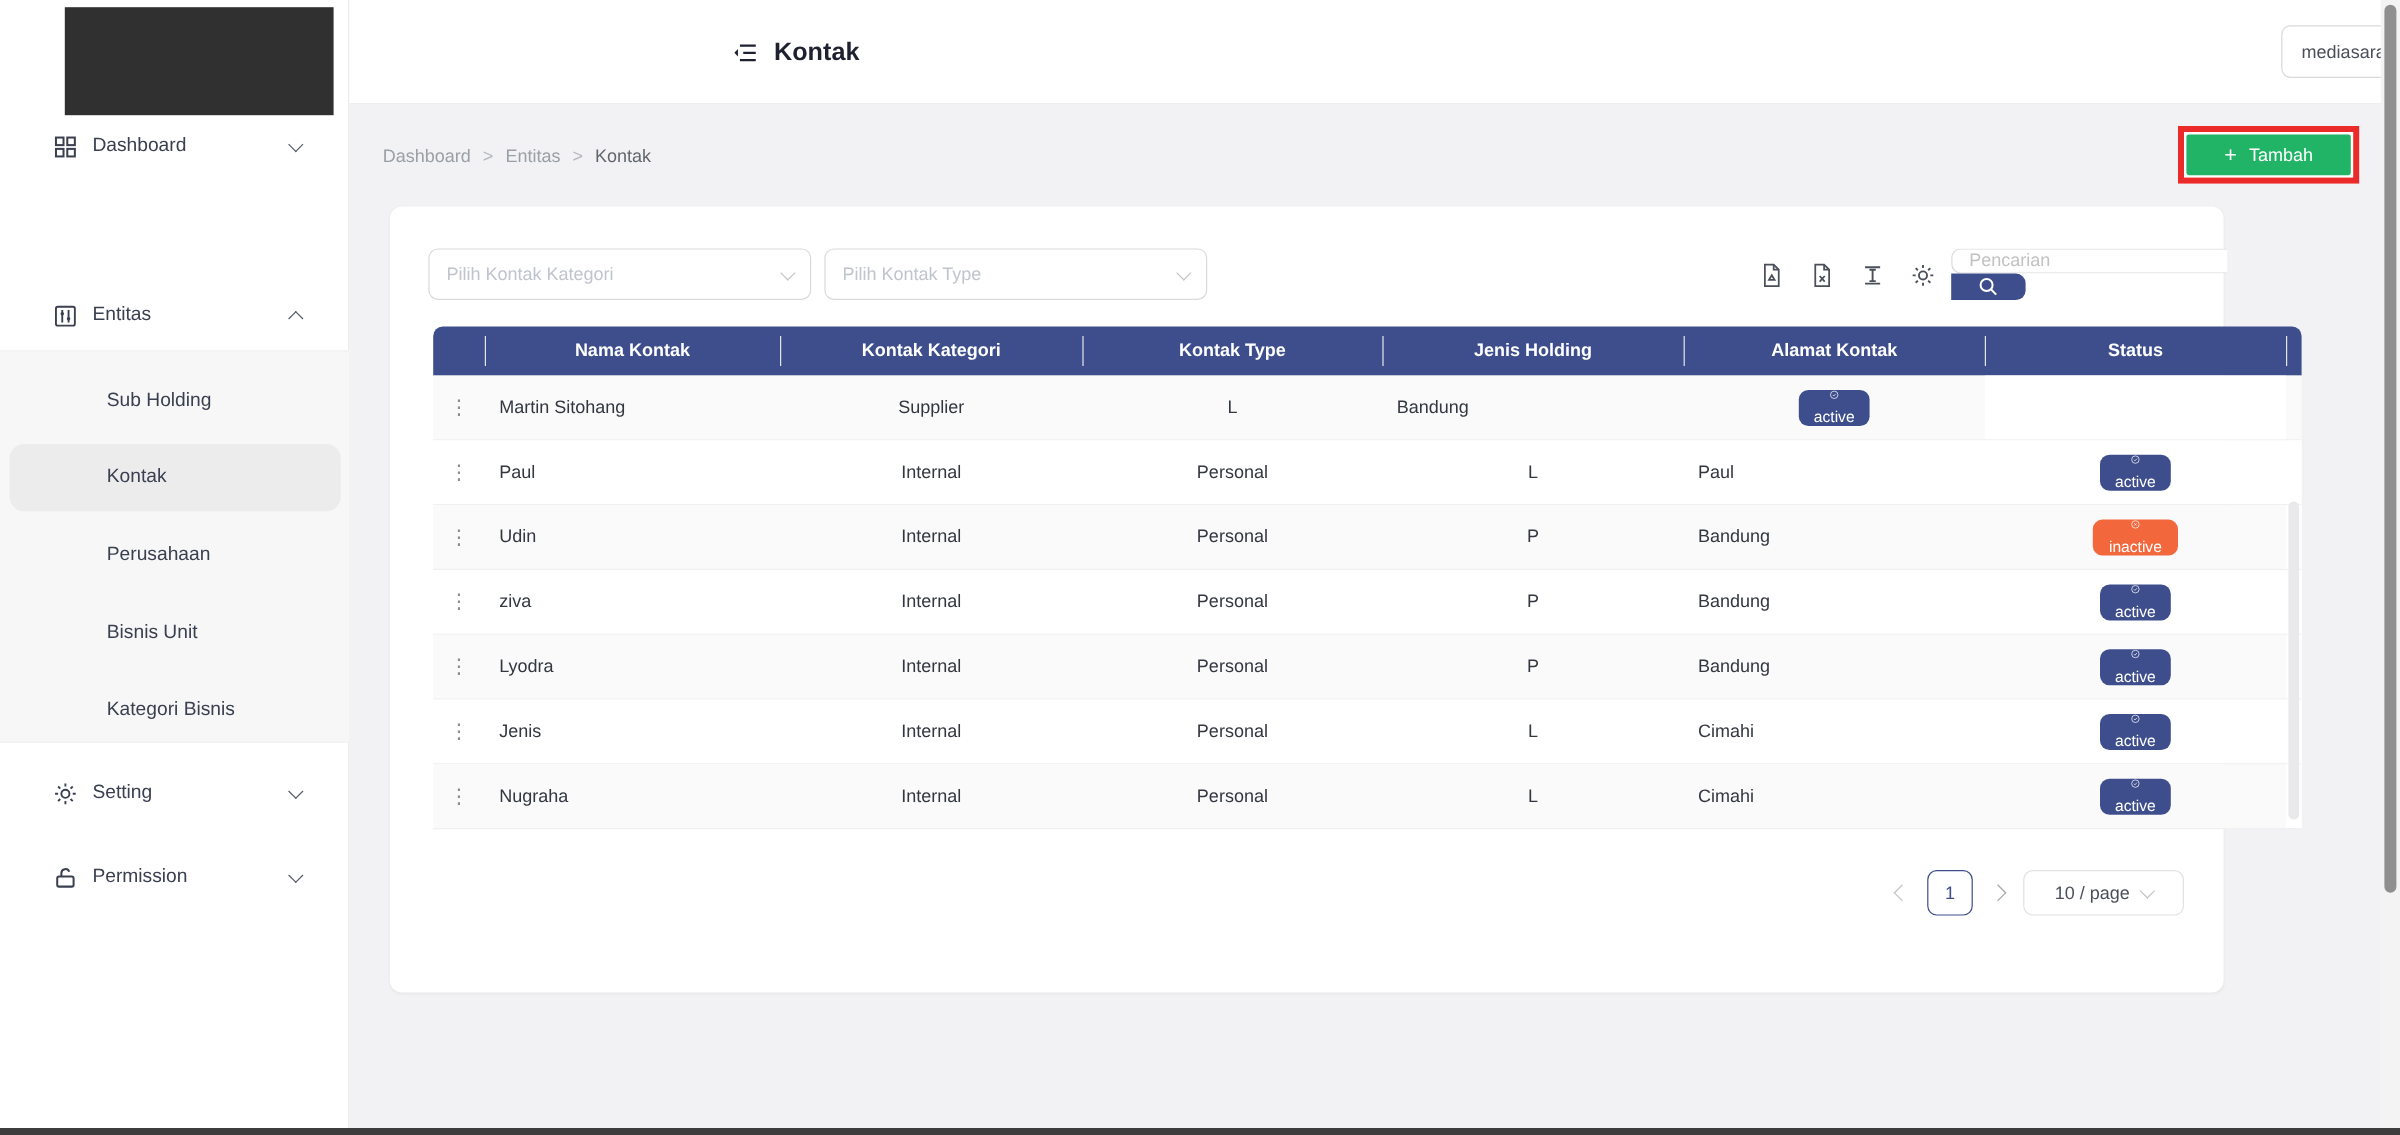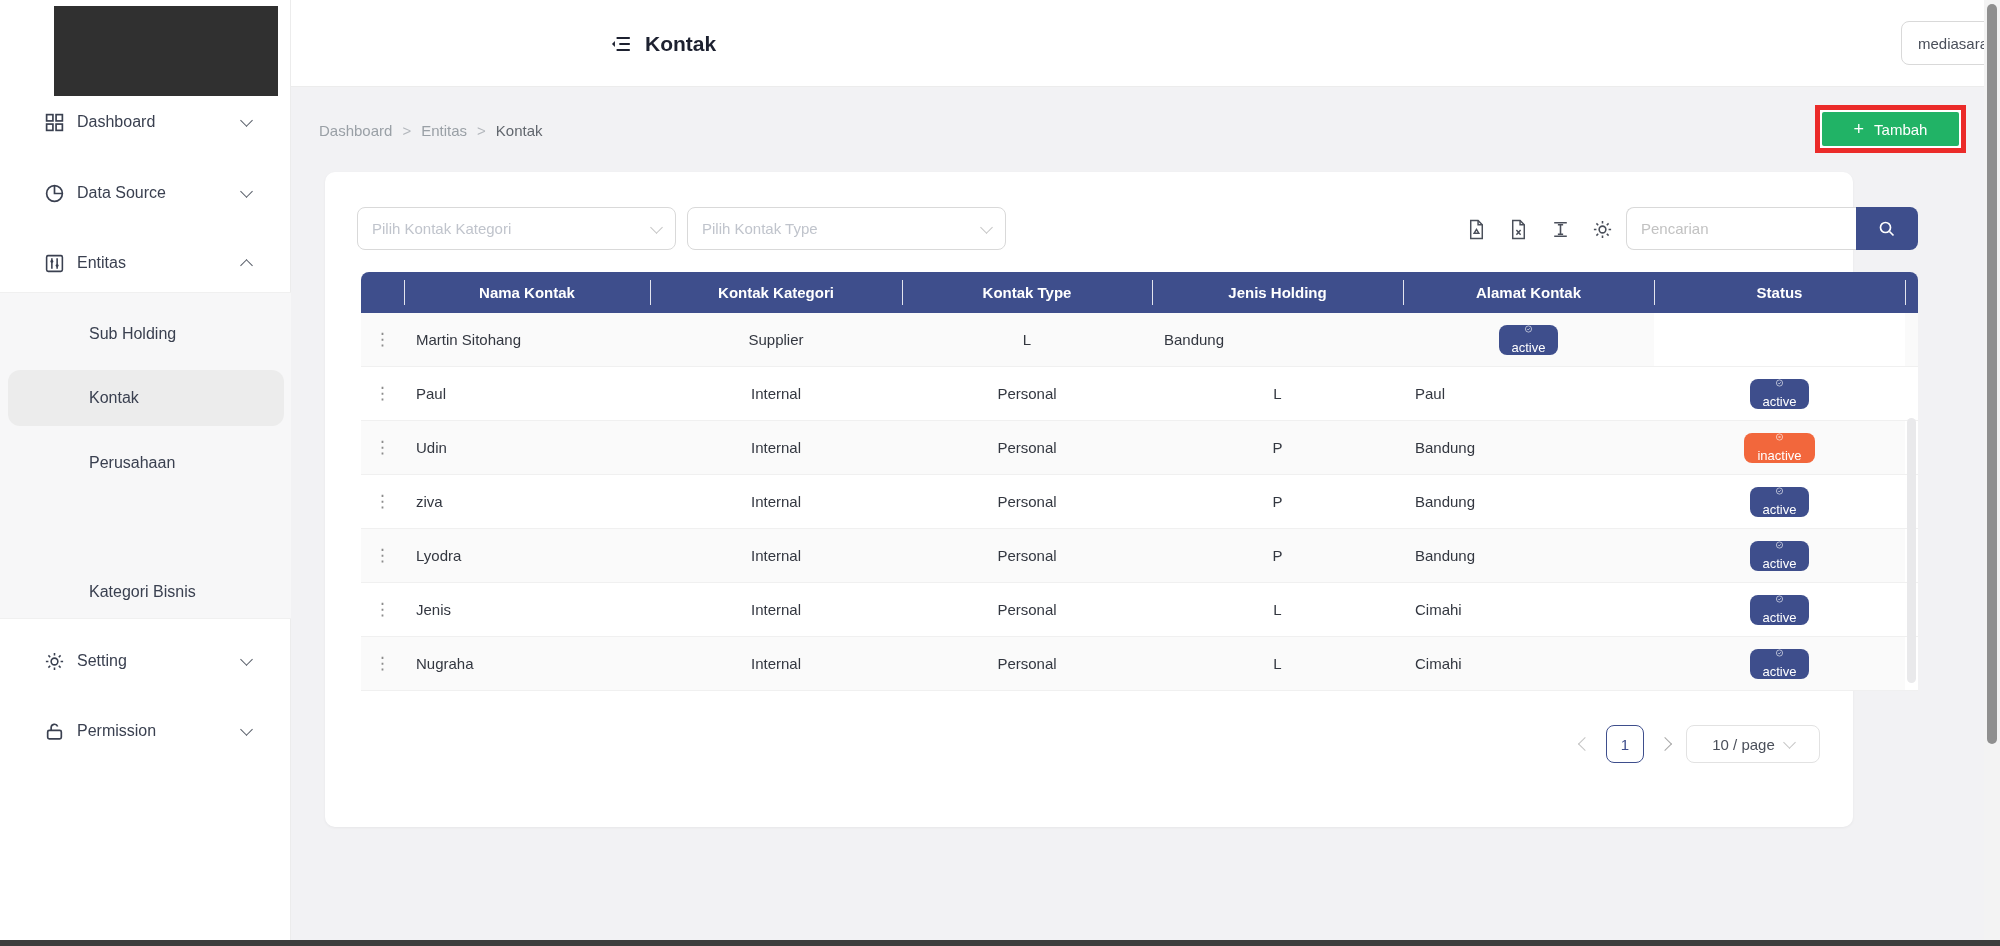--- a/index.html
+++ b/index.html
@@ -39,21 +39,21 @@
   .card{position:absolute;left:325px;top:172px;width:1528px;height:655px;background:#ffffff;border-radius:10px;box-shadow:0 1px 3px rgba(0,0,0,0.05);}
 
   
   .f-select{position:absolute;top:35px;height:43px;width:319px;border:1px solid #d9d9d9;border-radius:8px;background:#fff;display:flex;align-items:center;padding:0 14px;cursor:pointer;}
   .f-select .ph{font-size:15px;color:#c0c4cc;}
   .f-select .chev{right:14px;border-color:#c4c4c4;}
   #select-kategori{left:32px;}
   #select-type{left:362px;}
   .tool-icons{position:absolute;left:1140px;top:40px;height:34px;display:flex;align-items:center;gap:20px;}
   .tool-btn{width:22px;height:22px;cursor:pointer;display:flex;align-items:center;justify-content:center;}
-  .search-wrap{position:absolute;left:1301px;top:35px;width:292px;height:43px;display:flex;}
+  .search-wrap{position:absolute;left:1301px;top:35px;width:292px;height:43px;display:flex;flex-direction:column;}
   .search-input{width:230px;height:43px;border:1px solid #d9d9d9;border-right:none;border-radius:8px 0 0 8px;padding:0 14px;font-size:15px;color:#333;outline:none;}
   .search-input::placeholder{color:#c2c2c2;}
   .search-btn{width:62px;height:43px;background:#3E4E8C;border:none;border-radius:0 8px 8px 0;cursor:pointer;display:flex;align-items:center;justify-content:center;}
 
   
   .tbl{position:absolute;left:36px;top:100px;width:1557px;}
   .thead{display:grid;grid-template-columns:43px 246px 252px 250px 251px 251px 251px 13px;height:41px;background:#3E4E8C;border-radius:8px 8px 0 0;}
   .th{position:relative;display:flex;align-items:center;justify-content:center;color:#ffffff;font-size:15px;font-weight:bold;}
   .th.sep::before{content:"";position:absolute;left:0;top:8px;bottom:8px;width:1px;background:rgba(255,255,255,0.85);}
   .tbody{position:relative;}
@@ -99,30 +99,20 @@
             <rect x="2.5" y="2.5" width="6" height="6"></rect>
             <rect x="11.5" y="2.5" width="6" height="6"></rect>
             <rect x="2.5" y="11.5" width="6" height="6"></rect>
             <rect x="11.5" y="11.5" width="6" height="6"></rect>
           </svg>
       </span>
       <span class="s-label">Dashboard</span>
       <span class="chev"></span>
     </div>
 
-    <div class="side-item" style="top:165px">
-      <span class="s-icon">
-        <svg width="21" height="21" viewBox="0 0 20 20" fill="none" stroke="#3a4050" stroke-width="1.6">
-            <circle cx="10" cy="10" r="7.5"></circle>
-            <path d="M10 2.5 V10 H17.5"></path>
-          </svg>
-      </span>
-      <span class="s-label">Data Source</span>
-      <span class="chev"></span>
-    </div>
 
     <div class="side-item" style="top:235px">
       <span class="s-icon">
         <svg width="21" height="21" viewBox="0 0 20 20" fill="none" stroke="#3a4050" stroke-width="1.5">
             <rect x="2.5" y="2.5" width="15" height="15" rx="1.5"></rect>
             <line x1="7.5" y1="5" x2="7.5" y2="15"></line>
             <line x1="12.5" y1="5" x2="12.5" y2="15"></line>
             <circle cx="7.5" cy="8" r="1.4" fill="#3a4050" stroke="none"></circle>
             <circle cx="12.5" cy="12" r="1.4" fill="#3a4050" stroke="none"></circle>
           </svg>
@@ -134,20 +124,23 @@
     <div class="submenu">
       <div class="sub-item" style="top:13px">
         <span>Sub Holding</span>
       </div>
       <div class="sub-active" style="top:77px"></div>
       <div class="sub-item" style="top:77px">
         <span>Kontak</span>
       </div>
       <div class="sub-item" style="top:142px">
         <span>Perusahaan</span>
+      </div>
+      <div class="sub-item" style="top:207px">
+        <span>Bisnis Unit</span>
       </div>
       <div class="sub-item" style="top:271px">
         <span>Kategori Bisnis</span>
       </div>
     </div>
 
     <div class="side-item" style="top:633px">
       <span class="s-icon">
         <svg width="21" height="21" viewBox="0 0 20 20" fill="none" stroke="#3a4050" stroke-width="1.5">
             <circle cx="10" cy="10" r="3.2"></circle>

